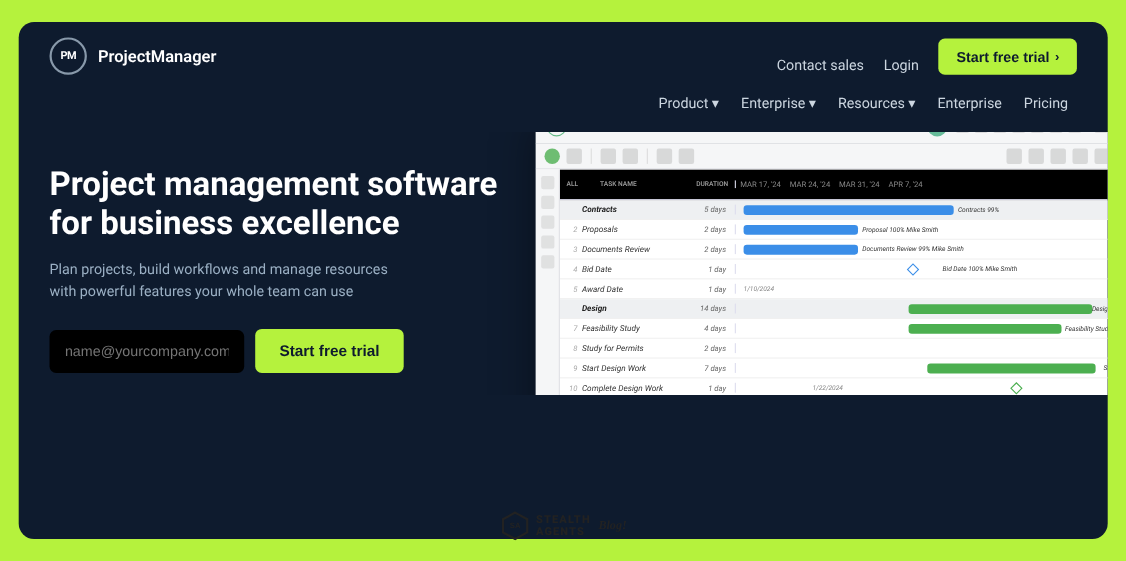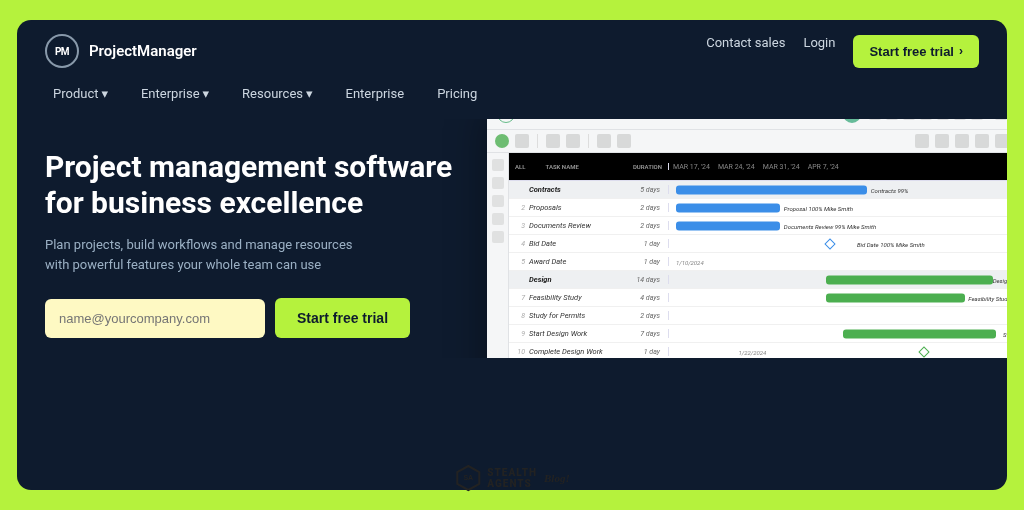--- a/index.html
+++ b/index.html
@@ -55,21 +55,21 @@
     }
 
     .logo-text {
       color: #fff;
       font-size: 15px;
       font-weight: 600;
     }
 
     .header-right {
       display: flex;
-      align-items: flex-start;
+      align-items: flex-end;
       gap: 18px;
     }
 
     .contact-sales {
       color: #ccd6e0;
       font-size: 13px;
       cursor: pointer;
     }
 
     .login-btn {
@@ -94,22 +94,23 @@
     }
 
     .trial-btn-header .arrow {
       font-size: 12px;
     }
 
     
     .nav-bar {
       display: flex;
       align-items: center;
-      gap: 17px;
+      gap: 4px;
       padding: 0 28px 14px 28px;
+      justify-content: flex-end;
     }
 
     .nav-bar-item {
       color: #ccd6e0;
       font-size: 13px;
       cursor: pointer;
       padding: 4px 8px;
       display: flex;
       align-items: center;
       gap: 3px;
@@ -144,27 +145,27 @@
       max-width: 380px;
     }
 
     .cta-row {
       display: flex;
       align-items: center;
       gap: 10px;
     }
 
     .email-input {
-      background: #fef9c3;
+      background: #000000;
       border: none;
       border-radius: 6px;
       padding: 12px 14px;
       font-size: 13px;
       color: #888;
-      width: 220px;
+      width: 177px;
       outline: none;
     }
 
     .trial-btn-hero {
       background: #b5f23d;
       color: #0e1b2e;
       font-size: 14px;
       font-weight: 700;
       padding: 12px 22px;
       border-radius: 6px;

